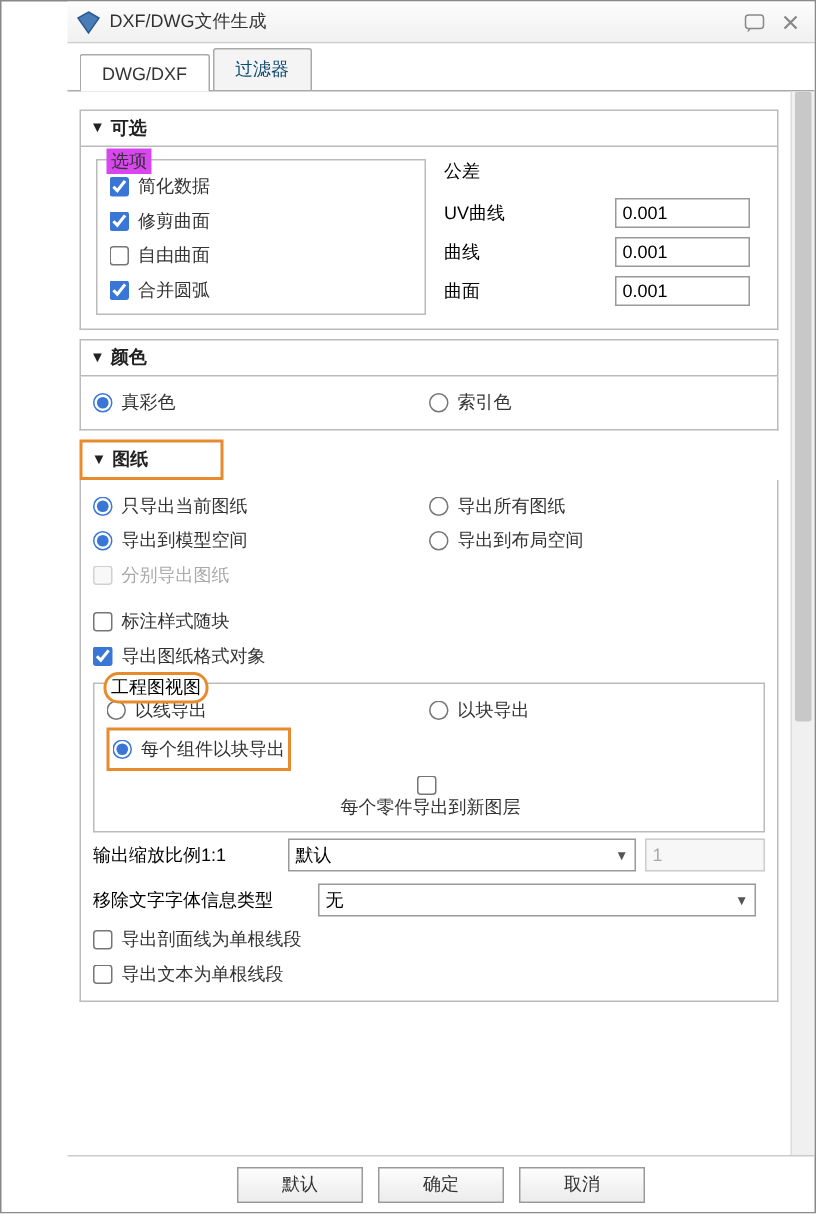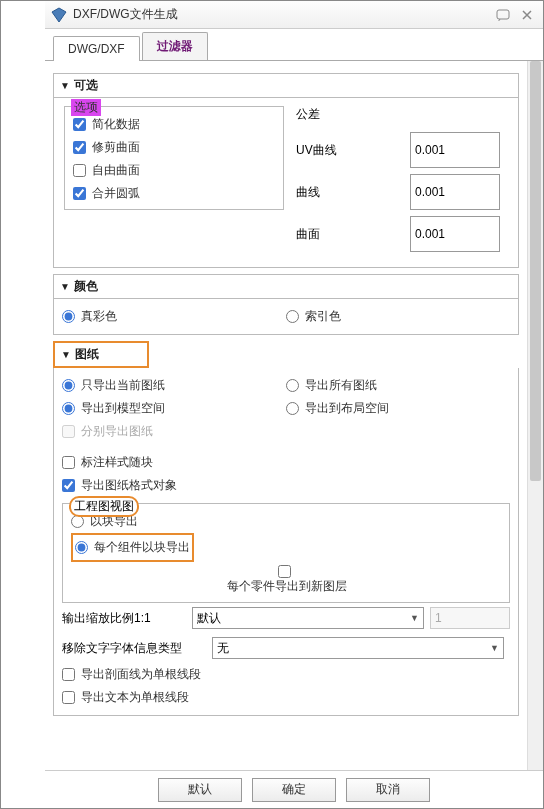--- a/index.html
+++ b/index.html
@@ -4,40 +4,40 @@
 <style>
 * { box-sizing: border-box; margin: 0; padding: 0; font-family: "Microsoft YaHei", Arial, sans-serif; font-size: 12px; }
 body { background: #fff; width: 544px; height: 809px; overflow: hidden; }
 .window { width: 544px; height: 809px; border: 1px solid #888; display: flex; flex-direction: column; padding-left: 44px; }
 .titlebar { height: 28px; background: linear-gradient(#fdfdfd,#f0f0f0); border-bottom: 1px solid #ccc; display: flex; align-items: center; padding: 0 6px; }
 .titlebar .ticon { width:16px; height:16px; margin-right:6px; }
 .titlebar .title { flex:1; color:#333; }
 .titlebar .winbtn { width:20px; height:16px; margin-left:4px; display:flex; align-items:center; justify-content:center; color:#666; cursor:default; }
 .tabs { height: 32px; border-bottom: 1px solid #aaa; display:flex; align-items:flex-end; padding: 4px 8px 0 8px; background:#fff; }
 .tab { padding: 5px 14px; border:1px solid #aaa; border-bottom:none; background:#fff; margin-right:2px; border-radius:2px 2px 0 0; color:#333; position:relative; top:1px;}
-.tab.inactive { background:#f4f4f4; color:#701a75; top:0;font-weight:bold; }
+.tab.inactive { background:#f4f4f4; color:#0c4a6e; top:0; }
 .body { flex:1; display:flex; overflow:hidden; }
 .content { flex:1; padding: 6px 8px 6px 8px; overflow-y:auto; }
 .scrollbar { width:16px; background:#f0f0f0; border-left:1px solid #ddd; position:relative; }
 .scrollbar .thumb { position:absolute; left:2px; right:2px; top:0; height:420px; background:#c8c8c8; border-radius:2px; }
 .section-h { background:#fff; border:1px solid #bbb; padding:3px 6px; font-weight:bold; color:#222; display:flex; align-items:center; margin-top:6px; }
 .section-h .tri { margin-right:4px; font-size:10px; }
 .section-body { border:1px solid #bbb; border-top:none; padding:6px 8px; }
 .groupbox { border:1px solid #bbb; padding:6px 8px 4px 8px; margin:2px; position:relative; }
 .groupbox .legend { position:absolute; top:-8px; left:6px; background:#d946ef; padding:0 3px; color:#333; }
 .row2 { display:flex; }
 .col { flex:1; }
 .chk, .rad { display:flex; align-items:center; padding:3px 0; color:#333; }
 .chk.disabled, .rad.disabled { color:#aaa; }
 .chk input, .rad input { margin-right:6px; }
 input[type=checkbox] { width:13px; height:13px; accent-color:#3a76d6; }
 input[type=radio] { width:13px; height:13px; accent-color:#3a76d6; }
 .tol-row { display:flex; align-items:center; padding:3px 0; }
 .tol-row .lbl { flex:1; }
-.tol-row input[type=text] { width:90px; height:36px; border:1px solid #999; padding:0 4px; }
+.tol-row input[type=text] { width:90px; height:20px; border:1px solid #999; padding:0 4px; }
 .hl { border:2px solid #e88b2e; }
 .hl-inline { border:2px solid #e88b2e; display:inline-block; }
 .subgroup { border:1px solid #bbb; margin-top:6px; padding:6px 8px 4px 8px; position:relative; }
 .subgroup .legend { position:absolute; top:-8px; left:6px; background:#fff; padding:0 3px;border-radius:10px; }
 .indent { margin-left:2px;flex-direction:column; }
 .form-row { display:flex; align-items:center; padding:4px 0; }
 .form-row .lbl { width:130px; }
 .combo { flex:1; height:22px; border:1px solid #999; background:#fff; display:flex; align-items:center; padding:0 4px; justify-content:space-between; margin-right:6px; }
 .combo .arrow { font-size:9px; color:#555; }
 .txt-dis { width:80px; height:22px; border:1px solid #ccc; background:#f7f7f7; color:#aaa; padding:0 4px; display:flex; align-items:center; }
@@ -175,20 +175,24 @@
         <label class="chk">
             <input type="checkbox" checked="" style="">
             <span>导出图纸格式对象</span>
           </label>
 
         <div class="subgroup">
           <div class="legend hl-inline">工程图视图</div>
           <div class="row2">
             <label class="rad col">
                 <input type="radio" name="vw" style="">
+                <span>以线导出</span>
+              </label>
+            <label class="rad col">
+                <input type="radio" name="vw" style="">
                 <span>以块导出</span>
               </label>
           </div>
           <div class="hl-inline" style="padding:1px 2px;">
             <label class="rad">
                 <input type="radio" name="vw" checked="" style="">
                 <span>每个组件以块导出</span>
               </label>
           </div>
           <label class="chk indent">

